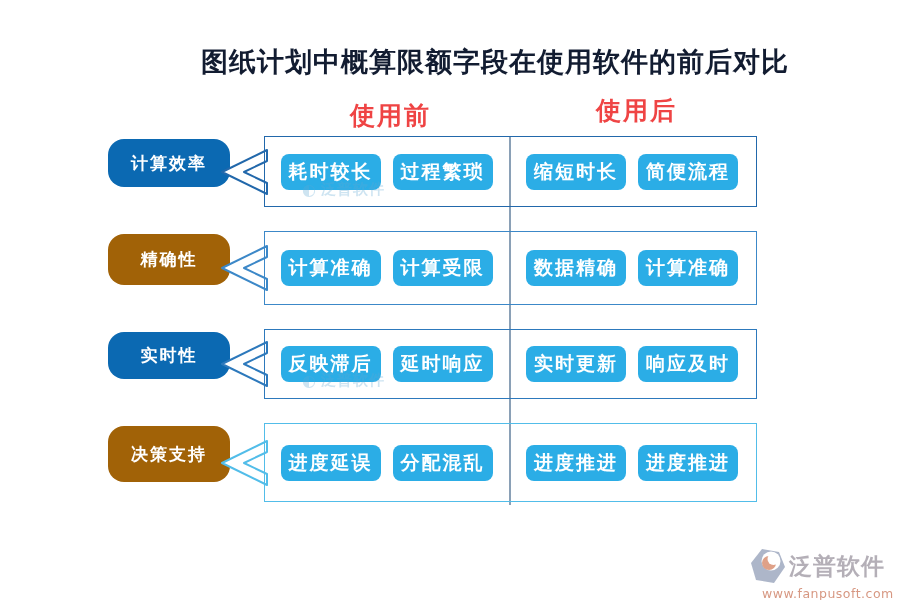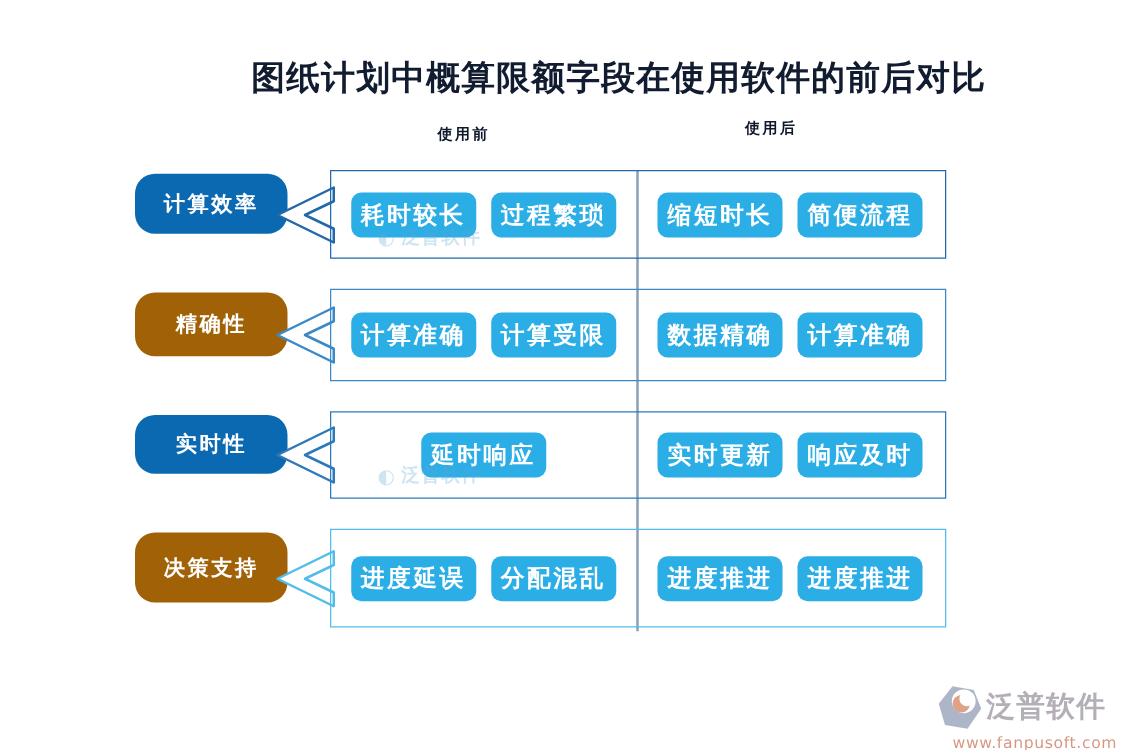--- a/index.html
+++ b/index.html
@@ -6,21 +6,21 @@
   .canvas {
     position:relative; width:900px; height:600px; background:#ffffff;
     font-family:"DejaVu Sans","Liberation Sans",sans-serif; overflow:hidden;
   }
   .title {
     position:absolute; top:44px; left:0; width:900px; box-sizing:border-box;
     padding-left:90px; text-align:center; font-size:27px; font-weight:bold;
     color:#121c31; letter-spacing:1px; white-space:nowrap;
   }
   .col-header {
-    position:absolute; font-size:12px; font-weight:bold; color:#0f172a;
+    position:absolute; font-size:25px; font-weight:bold; color:#ef4444;
     letter-spacing:2px; white-space:nowrap;
   }
   .col-header.before { left:350px; top:99px; }
   .col-header.after  { left:596px; top:94px; }
 
   .divider {
     position:absolute; left:509px; top:136px; width:2px; height:369px;
     background:#8aa0b6;
   }
 
@@ -131,20 +131,21 @@
   </div>
 
   <div class="row row3" style="top:329px;height:70px;">
     <div class="cat dark">实时性</div>
     <svg class="arrow" viewBox="0 0 52 56">
       <rect x="45" y="5" width="7" height="46" fill="#ffffff"></rect>
       <path d="M50 6 L5 28 L50 50 L50 39 L27 28 L50 17 Z" fill="#ffffff" stroke="currentColor" stroke-width="2" stroke-linejoin="round"></path>
     </svg>
     <div class="content">
       <div class="half before">
+        <span class="btn">反映滞后</span>
         <span class="btn">延时响应</span>
       </div>
       <div class="half after">
         <span class="btn">实时更新</span>
         <span class="btn">响应及时</span>
       </div>
     </div>
   </div>
 
   <div class="row row4" style="top:423px;height:79px;">

